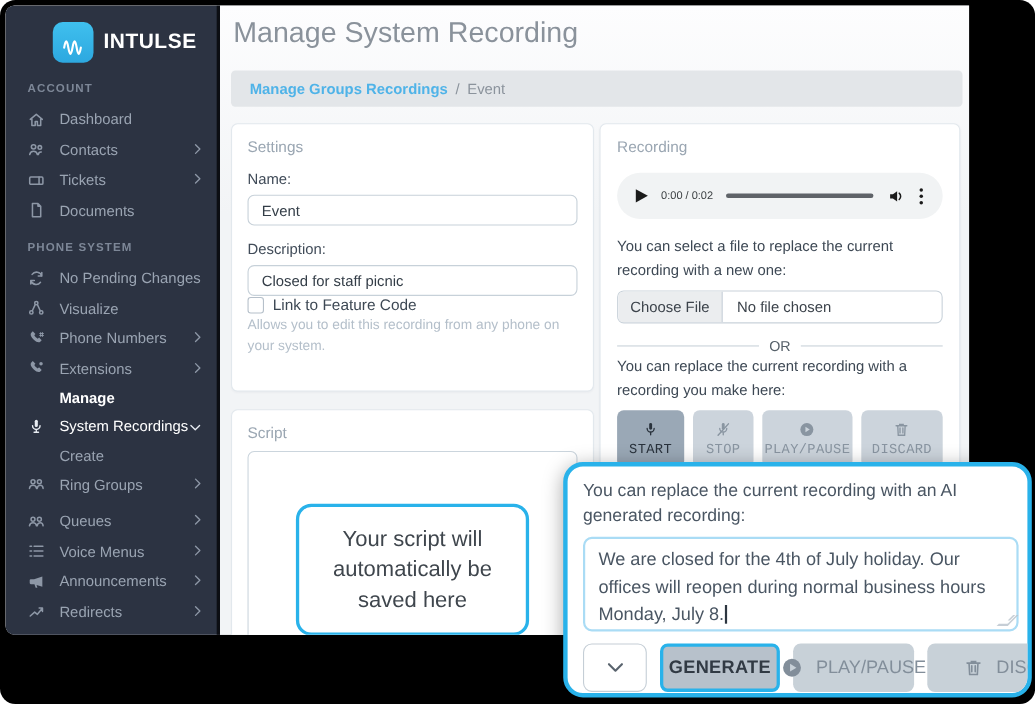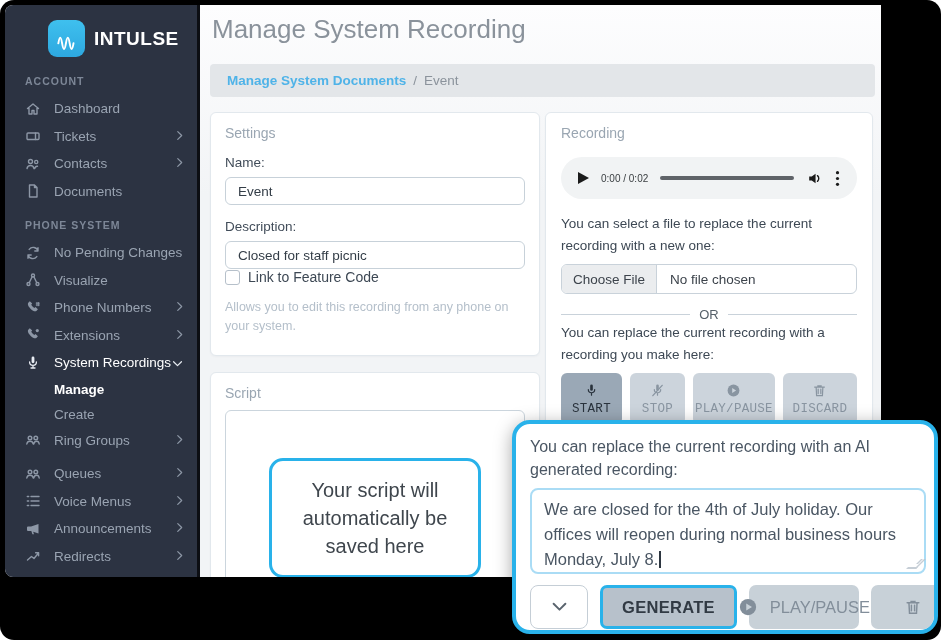--- a/index.html
+++ b/index.html
@@ -37,21 +37,21 @@
 
   .card { position:absolute; background:#fff; border:1px solid #e2e8ed; border-radius:6px; box-shadow:0 1px 2px rgba(40,60,80,.04); }
   .card-title { font-size:14px; color:#9aa6b2; }
 
   
   .card.settings { left:10px; top:107px; width:330px; height:244px; padding:12px 14px; }
   .f-label { font-size:13.5px; color:#414c59; margin:14px 0 7px; }
   .t-input { width:100%; height:28px; border:1px solid #c7d1d9; border-radius:6px; padding:0 12px; font-size:13.5px; color:#333d47; background:#fff; font-family:inherit; }
   .chk-row { display:flex; align-items:center; gap:8px; font-size:14px; color:#3d4854; }
   .chk { width:15px; height:15px; border:1.5px solid #b6c0ca; border-radius:3px; background:#fff; cursor:pointer; }
-  .helper { font-size:12.5px; color:#b4bfca; line-height:1.5; margin-top:13px; }
+  .helper { font-size:12.5px; color:#b4bfca; line-height:1.5; margin-top:1px; }
 
   
   .card.script { left:10px; top:367px; width:330px; height:241px; padding:12px 14px; }
   .script-area { width:100%; height:196px; margin-top:9px; border:1px solid #cbd5dd; border-radius:6px; resize:none; font-family:inherit; background:#fff; }
   .callout { position:absolute; left:58px; top:85px; width:212px; height:120px; background:#fff; border:3px solid #29b2ea; border-radius:14px; display:flex; align-items:center; justify-content:center; text-align:center; font-size:20px; color:#3f464d; line-height:1.4; padding:8px; }
 
   
   .card.recording { left:345px; top:107px; width:328px; height:330px; padding:12px 15px; }
   .player { margin-top:16px; height:42px; background:#f1f3f4; border-radius:21px; display:flex; align-items:center; padding:0 17px; gap:12px; }
   .play-tri { width:0; height:0; border-left:11px solid #1b1b1b; border-top:6.5px solid transparent; border-bottom:6.5px solid transparent; cursor:pointer; }
@@ -72,21 +72,21 @@
 
   
   .ai-panel { position:absolute; left:512px; top:420px; width:426px; height:214px; background:#fff; border:4px solid #29b2ea; border-radius:18px; padding:11px 14px; overflow:hidden; box-shadow:0 4px 18px rgba(0,0,0,.35); }
   .ai-text { font-size:16px; color:#4a5663; line-height:1.45; }
   .ai-area { position:relative; margin-top:7px; width:396px; height:86px; border:2px solid #aadcf5; border-radius:8px; padding:7px 12px; font-size:16.5px; color:#4a5663; line-height:1.5; cursor:text; background:#fff; }
   .caret { display:inline-block; width:1.5px; height:17px; background:#2d3640; vertical-align:-3px; margin-left:1px; }
   .resize-h { position:absolute; right:3px; bottom:3px; width:10px; height:10px; border-right:2px solid #b9c3cc; border-bottom:2px solid #b9c3cc; transform:skew(-45deg) rotate(0deg); opacity:.8; }
   .resize-h:before { content:""; position:absolute; right:1px; bottom:3px; width:5px; height:5px; border-right:2px solid #b9c3cc; }
   .ai-btns { display:flex; align-items:center; gap:12px; margin-top:11px; }
   .dd-btn { width:58px; height:44px; background:#fff; border:1.5px solid #c5ced6; border-radius:8px; display:flex; align-items:center; justify-content:center; color:#5a646e; cursor:pointer; flex:0 0 58px; }
-  .gen-btn { height:44px; padding:0 19px; background:#b7c1cb; border:3px solid #29b2ea; border-radius:7px; font-size:16.5px; font-weight:bold; color:#313a44; letter-spacing:.3px; cursor:pointer; font-family:inherit; flex:0 0 auto; }
+  .gen-btn { height:44px; padding:0 5px; background:#b7c1cb; border:3px solid #29b2ea; border-radius:7px; font-size:16.5px; font-weight:bold; color:#313a44; letter-spacing:.3px; cursor:pointer; font-family:inherit; flex:0 0 auto; }
   .gray-btn { height:44px; background:#c8d1d8; border:none; border-radius:7px; color:#828e9a; font-size:16.5px; display:flex; align-items:center; justify-content:center; gap:12px; cursor:pointer; font-family:inherit; flex:0 0 auto; }
   .pp { width:110px; } .dc { width:170px; }
 </style>
 </head>
 <body>
 
 <div class="canvas">
   <div class="app">
 
     <nav class="sidebar">
@@ -105,38 +105,38 @@
         <span class="ic">
             <svg class="stroke" width="16" height="16" viewBox="0 0 16 16">
               <path d="M2.5 7.5 8 3l5.5 4.5M4 7v6h3v-3.5h2V13h3V7"></path>
             </svg>
           </span>
         <span class="lbl">Dashboard</span>
       </div>
       <div class="s-item">
         <span class="ic">
             <svg class="stroke" width="16" height="16" viewBox="0 0 16 16">
-              <rect x="2" y="5" width="12" height="6.5" rx="1"></rect>
-              <path d="M10.5 5v6.5"></path>
-            </svg>
-          </span>
-        <span class="lbl">Tickets</span>
-        <span class="chev"><svg class="stroke" width="7" height="11" viewBox="0 0 8 12">
-              <path d="M2 1.5 6.5 6 2 10.5"></path>
-            </svg></span>
-      </div>
-      <div class="s-item">
-        <span class="ic">
-            <svg class="stroke" width="16" height="16" viewBox="0 0 16 16">
               <circle cx="5.5" cy="5.5" r="2"></circle>
               <circle cx="11.2" cy="6" r="1.6"></circle>
               <path d="M2 12.5c.4-2.2 2.1-3 3.5-3s3.1.8 3.5 3M9.8 12.5c.3-1.7 1.6-2.4 2.7-2.3"></path>
             </svg>
           </span>
         <span class="lbl">Contacts</span>
+        <span class="chev"><svg class="stroke" width="7" height="11" viewBox="0 0 8 12">
+              <path d="M2 1.5 6.5 6 2 10.5"></path>
+            </svg></span>
+      </div>
+      <div class="s-item">
+        <span class="ic">
+            <svg class="stroke" width="16" height="16" viewBox="0 0 16 16">
+              <rect x="2" y="5" width="12" height="6.5" rx="1"></rect>
+              <path d="M10.5 5v6.5"></path>
+            </svg>
+          </span>
+        <span class="lbl">Tickets</span>
         <span class="chev"><svg class="stroke" width="7" height="11" viewBox="0 0 8 12">
               <path d="M2 1.5 6.5 6 2 10.5"></path>
             </svg></span>
       </div>
       <div class="s-item">
         <span class="ic">
             <svg class="stroke" width="16" height="16" viewBox="0 0 16 16">
               <path d="M4.5 2h5L12 4.5V14H4.5zM9.5 2v2.5H12"></path>
             </svg>
           </span>
@@ -181,34 +181,34 @@
             <svg width="16" height="16" viewBox="0 0 16 16">
               <path d="M3.5 2.6c-1.1 1.1-.8 3.4 2 6.1s5 3 6.1 2l1.3-1.4-2.4-2.4-1.2 1c-1-.5-2.6-2.1-3.1-3.1l1-1.2L4.8 1.2z" fill="currentColor"></path>
               <circle cx="12.3" cy="3.6" r="1.6" fill="currentColor"></circle>
             </svg>
           </span>
         <span class="lbl">Extensions</span>
         <span class="chev"><svg class="stroke" width="7" height="11" viewBox="0 0 8 12">
               <path d="M2 1.5 6.5 6 2 10.5"></path>
             </svg></span>
       </div>
+      <div class="s-item sub active">
+        <span class="lbl">Manage</span>
+      </div>
       <div class="s-item active">
         <span class="ic">
             <svg width="16" height="16" viewBox="0 0 16 16">
               <rect x="6.6" y="1.6" width="2.8" height="6.6" rx="1.4" fill="currentColor"></rect>
               <path d="M4.6 7a3.4 3.4 0 0 0 6.8 0M8 10.4V13M6 13h4" fill="none" stroke="currentColor" stroke-width="1.3" stroke-linecap="round"></path>
             </svg>
           </span>
         <span class="lbl">System Recordings</span>
         <span class="chev"><svg class="stroke" width="11" height="7" viewBox="0 0 12 8">
               <path d="M1.5 2 6 6.5 10.5 2"></path>
             </svg></span>
-      </div>
-      <div class="s-item sub active">
-        <span class="lbl">Manage</span>
       </div>
       <div class="s-item sub">
         <span class="lbl">Create</span>
       </div>
       <div class="s-item">
         <span class="ic">
             <svg class="stroke" width="16" height="16" viewBox="0 0 16 16">
               <circle cx="5" cy="6" r="1.8"></circle>
               <circle cx="10.8" cy="6" r="1.8"></circle>
               <path d="M1.8 12c.3-2 2-2.8 3.2-2.8S7.9 10 8.2 12M8.8 12c.3-2 1.8-2.8 3-2.8s2.1.8 2.4 2.8"></path>
@@ -279,21 +279,21 @@
         <span class="chev"><svg class="stroke" width="7" height="11" viewBox="0 0 8 12">
               <path d="M2 1.5 6.5 6 2 10.5"></path>
             </svg></span>
       </div>
     </nav>
 
     <div class="main">
       <div class="page-title">Manage System Recording</div>
 
       <div class="crumb">
-        <a>Manage System Documents</a>
+        <a>Manage Groups Recordings</a>
         <span class="sep">/</span>
         <span class="cur">Event</span>
       </div>
 
       <section class="card settings">
         <div class="card-title">Settings</div>
         <div class="f-label">Name:</div>
         <input class="t-input" type="text" value="Event" style="">
         <div class="f-label">Description:</div>
         <input class="t-input" type="text" value="Closed for staff picnic" style="">

